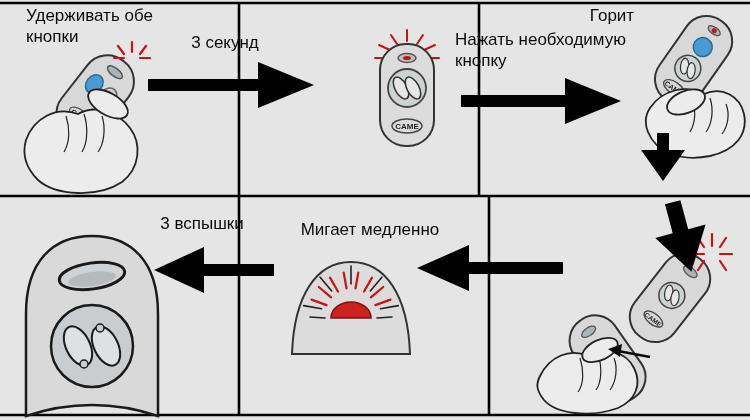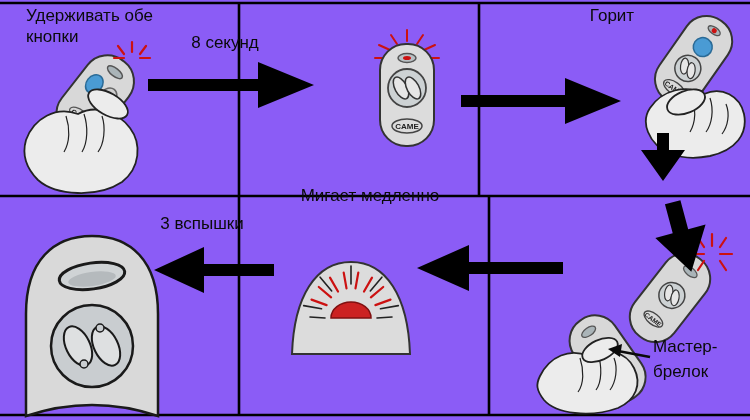--- a/index.html
+++ b/index.html
@@ -1,18 +1,18 @@
 <!DOCTYPE html>
 <html><head>
 <meta charset="utf-8">
 <style>
   *{box-sizing:border-box;}
   html,body{margin:0;padding:0;}
   body{background:#ffffff;font-family:"Liberation Sans",sans-serif;}
-  .stage{position:relative;width:750px;height:420px;background:#8b5cf6;overflow:hidden;color:#0a0a0a;}
+  .stage{position:relative;width:750px;height:420px;background:#e5e5e5;overflow:hidden;color:#0a0a0a;}
   .label{position:absolute;font-size:17px;line-height:21px;color:#0a0a0a;z-index:5;}
   .center{text-align:center;}
   svg.abs{position:absolute;}
   .grid{z-index:1;}
   .illus{z-index:2;}
   .arrow-svg{z-index:4;}
   .arrow{fill:#000000;}
 </style>
 </head>
 <body>
@@ -23,25 +23,25 @@
     <line x1="0" y1="3" x2="750" y2="3" stroke="#000" stroke-width="2.6"></line>
     <line x1="0" y1="196" x2="750" y2="196" stroke="#000" stroke-width="2.6"></line>
     <line x1="0" y1="415" x2="750" y2="415" stroke="#000" stroke-width="2.6"></line>
     <line x1="239" y1="3" x2="239" y2="196" stroke="#000" stroke-width="2.6"></line>
     <line x1="479" y1="3" x2="479" y2="196" stroke="#000" stroke-width="2.6"></line>
     <line x1="239" y1="196" x2="239" y2="415" stroke="#000" stroke-width="2.6"></line>
     <line x1="489" y1="196" x2="489" y2="415" stroke="#000" stroke-width="2.6"></line>
   </svg>
 
   <div class="label" style="left:26px;top:5px;width:156px;">Удерживать обе кнопки</div>
-  <div class="label center" style="left:150px;top:32px;width:150px;">8 секунд</div>
+  <div class="label center" style="left:150px;top:32px;width:150px;">3 секунд</div>
+  <div class="label" style="left:455px;top:29px;width:186px;">Нажать необходимую кнопку</div>
   <div class="label center" style="left:568px;top:5px;width:88px;">Горит</div>
-  <div class="label center" style="left:280px;top:185px;width:180px;text-align:center;">Мигает медленно</div>
+  <div class="label center" style="left:280px;top:219px;width:180px;text-align:center;">Мигает медленно</div>
   <div class="label center" style="left:146px;top:213px;width:112px;">3 вспышки</div>
-  <div class="label" style="left:653px;top:334px;width:80px;line-height:25px;">Мастер-брелок</div>
 
   <svg class="abs arrow-svg" style="left:148px;top:57px;" width="166" height="56" viewBox="0 0 166 56">
     <polygon class="arrow" points="0,22 110,22 110,5 166,28 110,51 110,34 0,34"></polygon>
   </svg>
   <svg class="abs arrow-svg" style="left:461px;top:73px;" width="160" height="56" viewBox="0 0 160 56">
     <polygon class="arrow" points="0,22 104,22 104,5 160,28 104,51 104,34 0,34"></polygon>
   </svg>
   <svg class="abs arrow-svg" style="left:637px;top:133px;" width="52" height="48" viewBox="0 0 52 48">
     <polygon class="arrow" points="20,0 32,0 32,17 48,17 26,48 4,17 20,17"></polygon>
   </svg>

